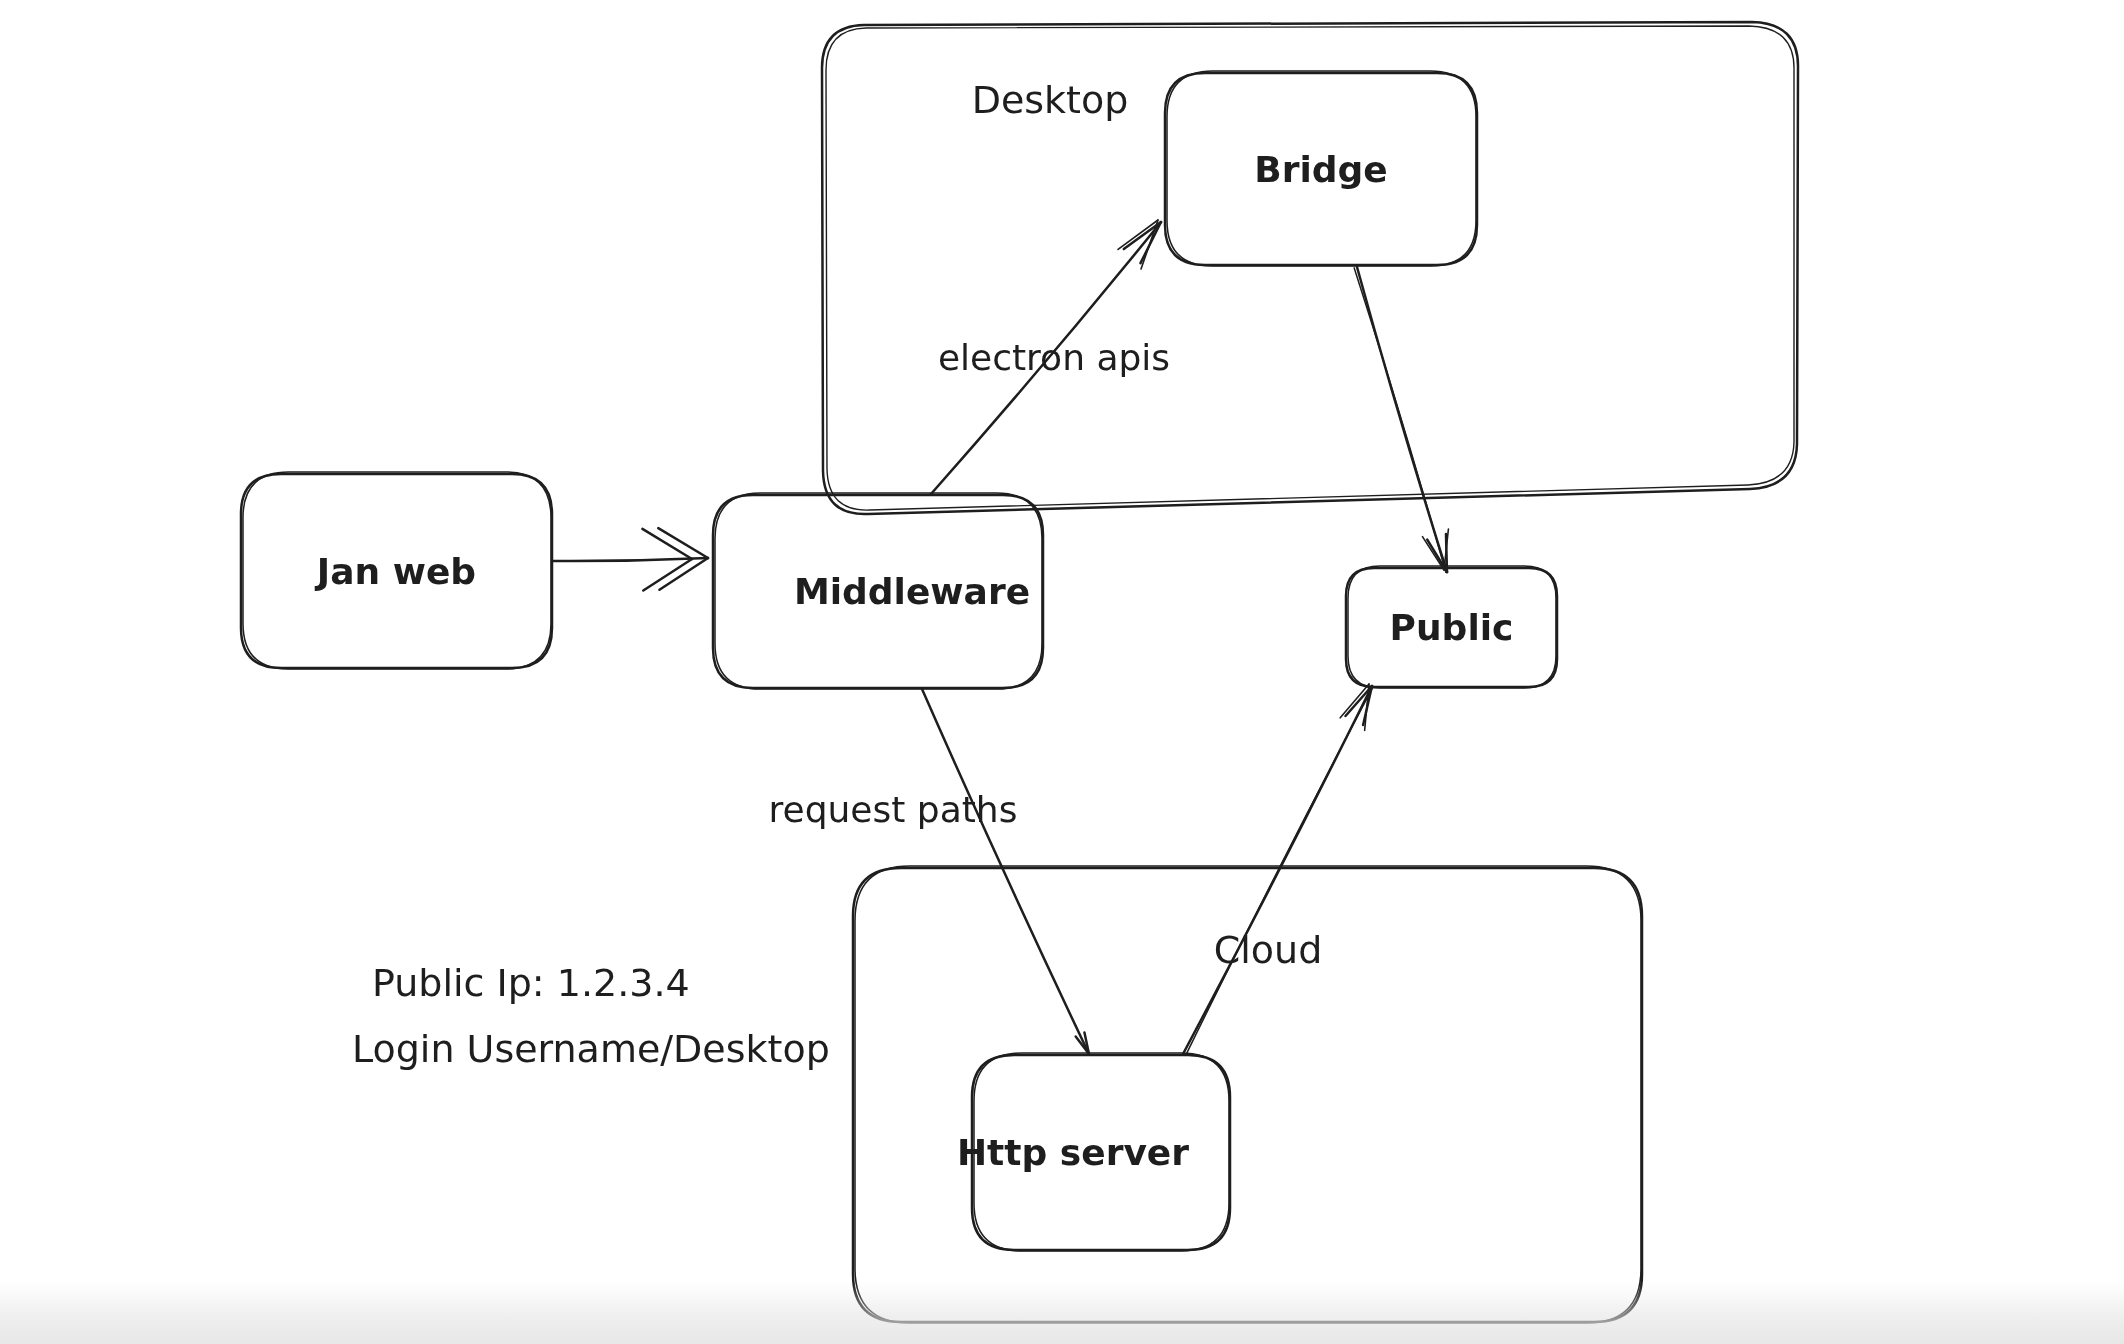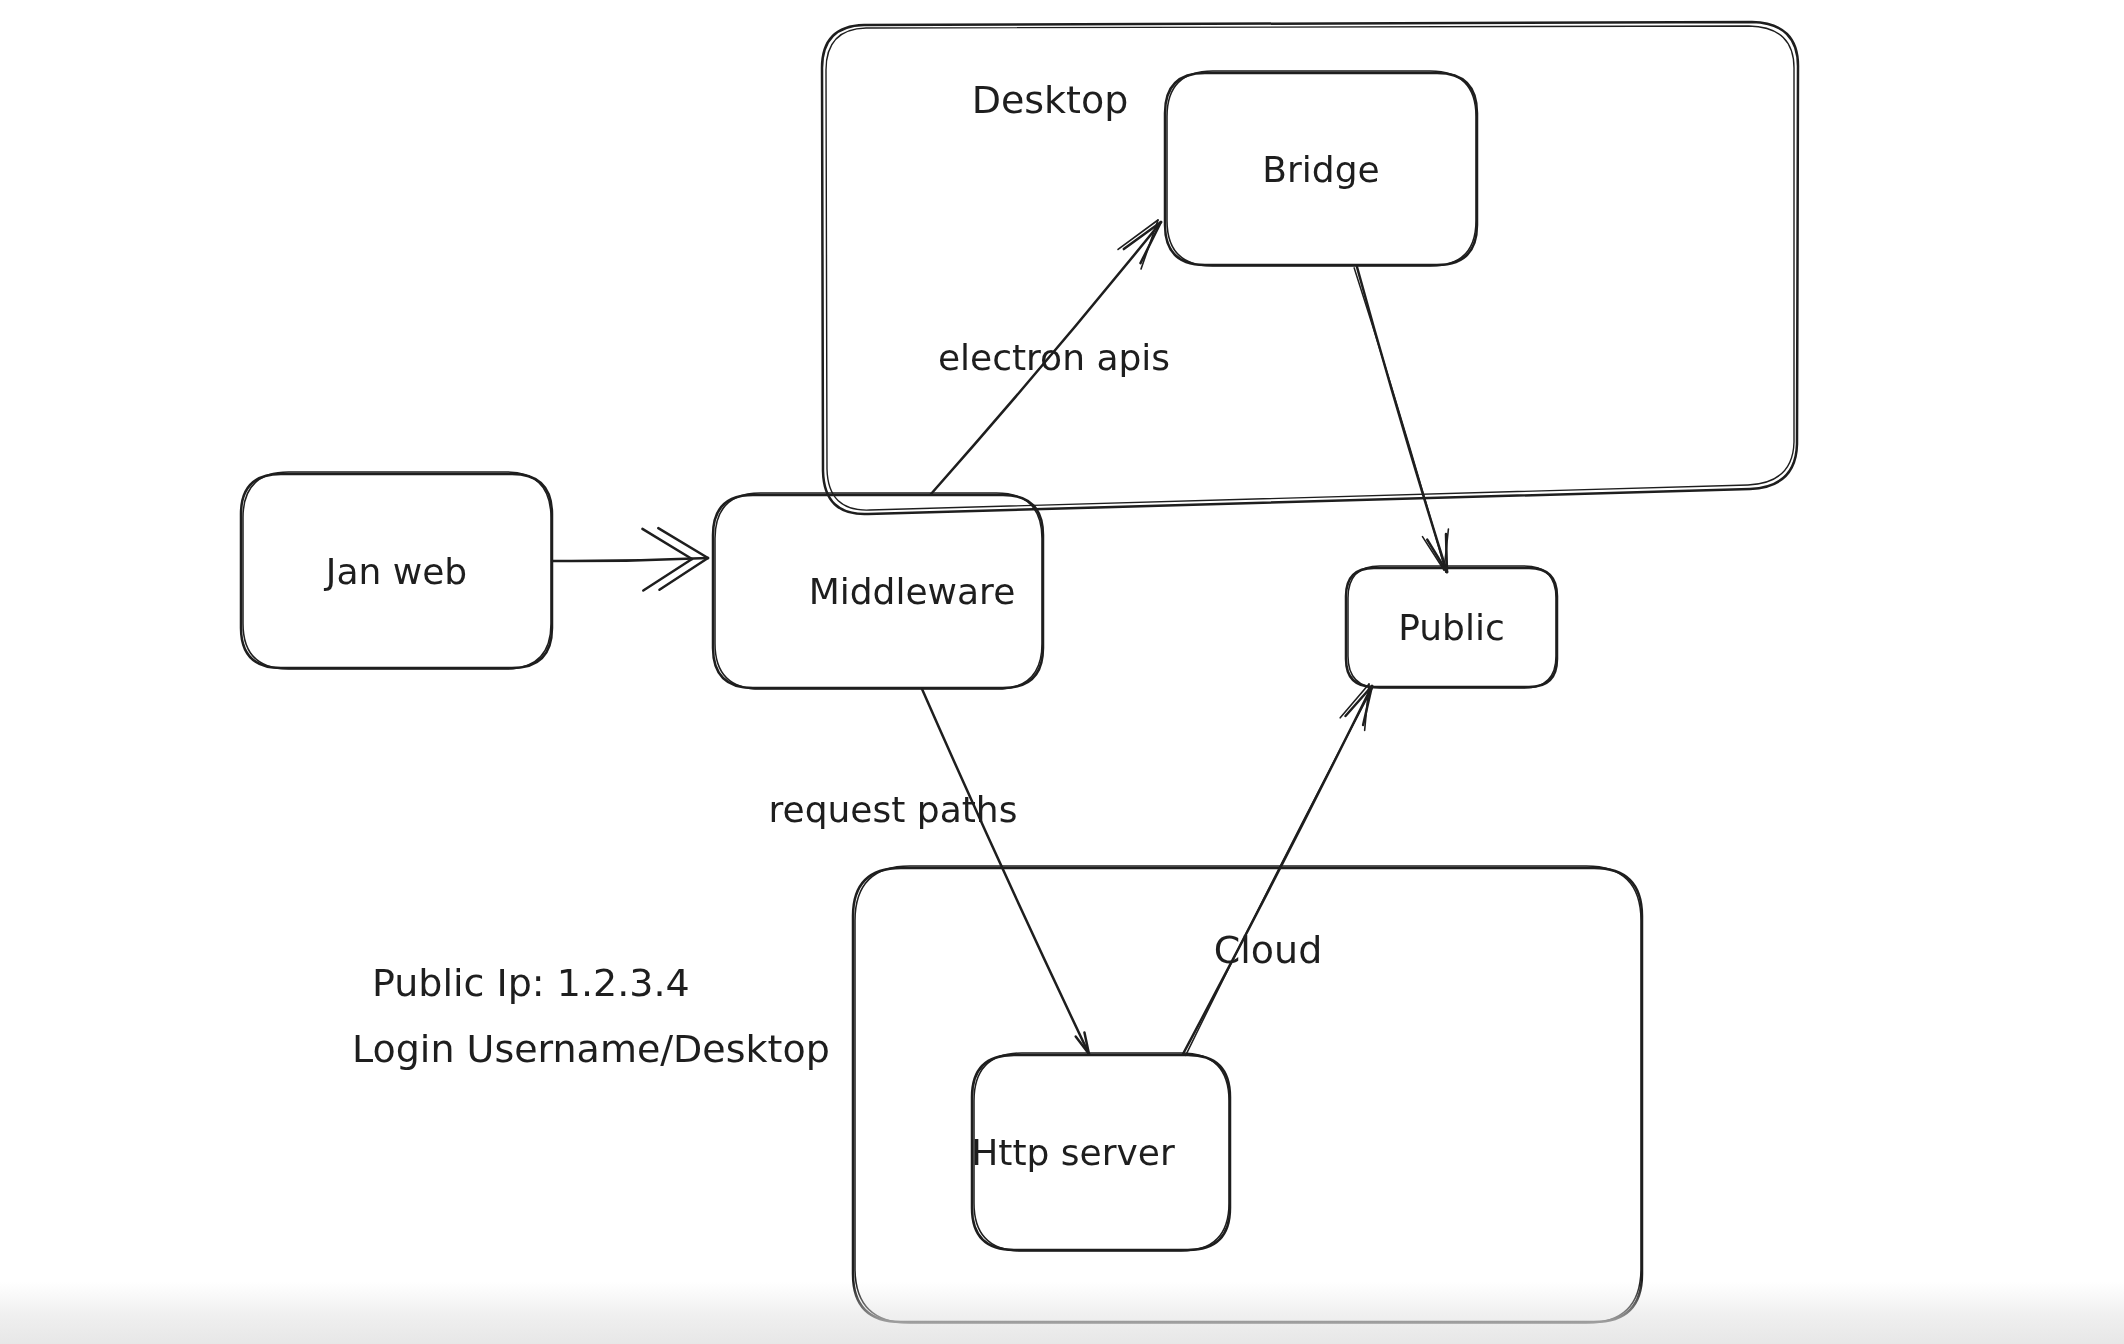--- a/index.html
+++ b/index.html
@@ -14,21 +14,21 @@
   #shapes{position:absolute;left:0;top:0;}
   .label{
     position:absolute;
     display:flex;align-items:center;justify-content:center;
     text-align:center;
     color:#1e1e1e;
     line-height:1.25;
     white-space:nowrap;
     user-select:none;
   }
-  .node-label{font-size:36px;}
+  .node-label{font-size:36px;font-weight:bold;}
   .container-label{font-size:38px;}
   .edge-label{font-size:36px;}
   .annotation{font-size:38px;justify-content:flex-start;text-align:left;}
   .bottom-fade{
     position:absolute;left:0;bottom:0;width:100%;height:62px;
     background:linear-gradient(to bottom, rgba(233,233,233,0) 0%, rgba(226,226,226,0.55) 55%, #e7e7e7 100%);
     pointer-events:none;
   }
 </style>
 </head>

